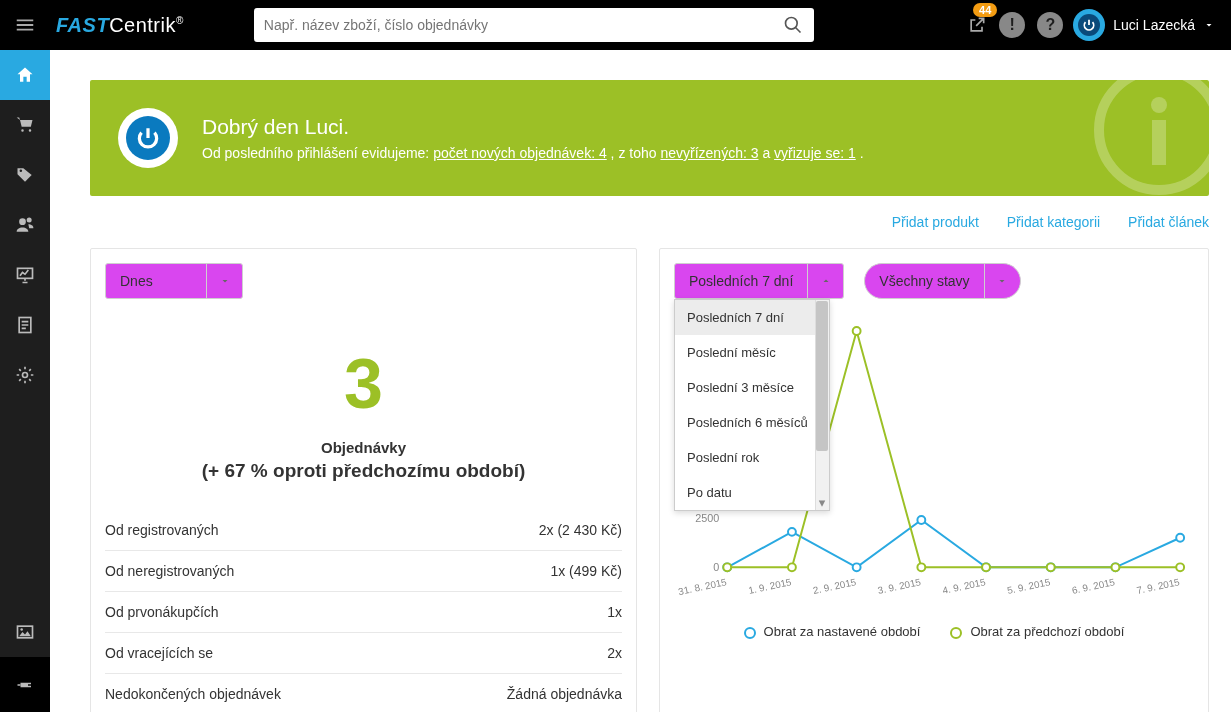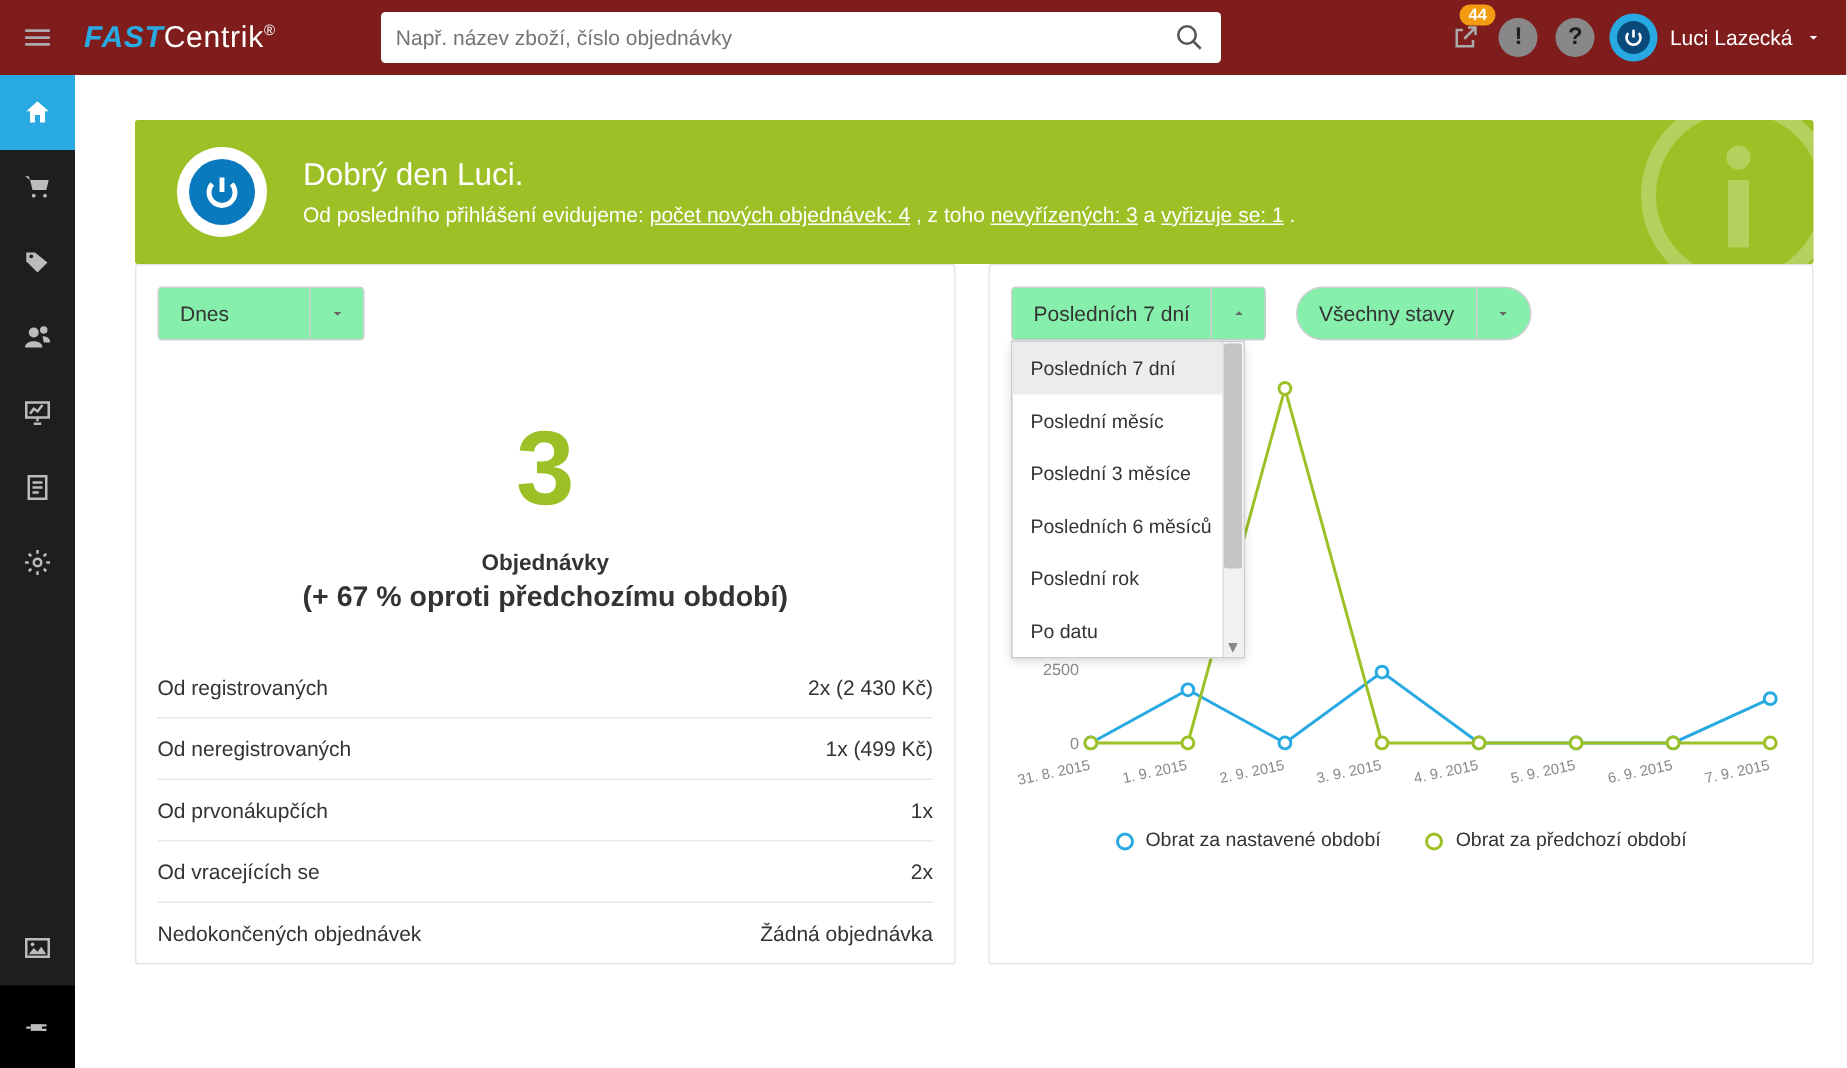--- a/index.html
+++ b/index.html
@@ -1,20 +1,20 @@
 <!DOCTYPE html>
 <html><head>
 <meta charset="utf-8">
 <style>
 * { box-sizing: border-box; margin: 0; padding: 0; }
 body { font-family: "Segoe UI", Arial, sans-serif; font-size: 13px; color: #333; background: #fff; overflow: hidden; }
 .app { width: 1231px; height: 712px; display: flex; position: relative; }
 
 
-.topbar { position: absolute; top: 0; left: 0; right: 0; height: 50px; background: #7f1d1d; display: flex; align-items: center; z-index: 10; }
+.topbar { position: absolute; top: 0; left: 0; right: 0; height: 50px; background: #000000; display: flex; align-items: center; z-index: 10; }
 .hamburger { width: 50px; height: 50px; display:flex; align-items:center; justify-content:center; cursor:pointer; }
 .hamburger svg { width: 22px; height: 22px; }
 .logo { color: #fff; font-size: 20px; font-weight: 300; letter-spacing: 0.5px; margin-left: 6px; margin-right: 30px; }
 .logo b { font-weight: 700; font-style: italic; color: #29a9e1; }
 .logo sup { font-size: 10px; vertical-align: super; }
 .searchbox { flex: 0 0 560px; height: 34px; background: #fff; border-radius: 3px; display: flex; align-items: center; padding: 0 10px; margin-left: 40px; }
 .searchbox input { flex: 1; border: none; outline: none; font-size: 14px; color: #333; }
 .searchbox .sicon { width: 22px; height: 22px; display:flex; align-items:center; justify-content:center; }
 .topbar-right { margin-left: auto; display: flex; align-items: center; gap: 10px; padding-right: 16px; }
 .ticon { width: 28px; height: 28px; display:flex; align-items:center; justify-content:flex-end; color:#aaa; position: relative; cursor:pointer; }
@@ -28,36 +28,36 @@
 
 .sidebar { width: 50px; background: #1e1e1e; padding-top: 50px; display:flex; flex-direction:column; align-items:center; height: 712px; }
 .side-item { width:50px; height:50px; display:flex; align-items:center; justify-content:center; color:#bbb; cursor:pointer; }
 .side-item.active { background:#29a9e1; color:#fff; }
 .side-item svg { width:20px; height:20px; }
 .side-spacer { flex:1; }
 .side-bottom { width:50px; height:55px; background:#000; display:flex; align-items:center; justify-content:center; color:#bbb; }
 
 
 .main { flex:1; padding-top:50px; height:712px; overflow:hidden; position:relative; }
-.welcome { margin: 30px 22px 0 40px; background:#9cc026; color:#fff; border-radius:2px; padding: 18px 28px; display:flex; align-items:center; gap:24px; position:relative; overflow:hidden; }
+.welcome { margin: 30px 22px 0 40px; background:#9cc026; color:#fff; border-radius:2px; padding: 28px 28px; display:flex; align-items:center; gap:24px; position:relative; overflow:hidden; }
 .welcome .wlogo { width:60px; height:60px; border-radius:50%; background:#fff; display:flex; align-items:center; justify-content:center; flex-shrink:0; }
 .welcome .wlogo .inner { width:44px; height:44px; border-radius:50%; background:#0a7abf; display:flex; align-items:center; justify-content:center; }
 .welcome h2 { font-size:21px; font-weight:400; margin-bottom:6px; }
 .welcome p { font-size:14px; }
 .welcome p .ul { text-decoration: underline; }
 .welcome-deco { position:absolute; right:-10px; top:-10px; opacity:0.25; }
 .quick-links { text-align:right; margin: 18px 22px 18px 0; font-size:14px; }
 .quick-links a { color:#29a9e1; text-decoration:none; margin-left:24px; cursor:pointer; }
 
 .panels { display:flex; gap:22px; margin: 0 22px 0 40px; }
 .panel { border:1px solid #e5e5e5; border-radius:2px; }
 .panel-left { flex:0 0 547px; }
 .panel-right { flex:1; position:relative; }
 
-.select { display:inline-flex; border:1px solid #cfcfcf; border-radius:3px; height:36px; background:#86efac; cursor:pointer; }
+.select { display:inline-flex; border:1px solid #cfcfcf; border-radius:3px; height:36px; background:#d946ef; cursor:pointer; }
 .select .sel-label { padding: 0 14px; display:flex; align-items:center; font-size:14px; color:#333; }
 .select .sel-caret { width:36px; border-left:1px solid #cfcfcf; display:flex; align-items:center; justify-content:center; color:#666; }
 .panel-header { padding: 14px 14px 0 14px; display:flex; gap:10px; }
 
 .big-stat { text-align:center; padding: 50px 0 10px 0; }
 .big-stat .num { font-size:70px; font-weight:700; color:#9cc026; line-height:1; }
 .big-stat .lbl { font-size:15px; font-weight:600; margin-top:20px; }
 .big-stat .sub { font-size:19px; font-weight:600; margin-top:4px; }
 
 .stat-rows { padding: 30px 14px 0 14px; }
@@ -205,20 +205,25 @@
           <span>Od posledního přihlášení evidujeme: </span><span class="ul">počet nových objednávek: 4</span><span> , z toho </span><span class="ul">nevyřízených: 3</span><span> a </span><span class="ul">vyřizuje se: 1</span><span> .</span>
         </p>
       </div>
       <svg class="welcome-deco" width="150" height="150">
           <circle cx="90" cy="60" r="60" fill="none" stroke="#fff" stroke-width="10"></circle>
           <circle cx="90" cy="35" r="8" fill="#fff"></circle>
           <rect x="83" y="50" width="14" height="45" fill="#fff"></rect>
         </svg>
     </div>
 
+    <div class="quick-links">
+      <a>Přidat produkt</a>
+      <a>Přidat kategorii</a>
+      <a>Přidat článek</a>
+    </div>
 
     <div class="panels">
 
       <div class="panel panel-left">
         <div class="panel-header">
           <div class="select">
             <span class="sel-label" style="min-width:100px;">Dnes</span>
             <span class="sel-caret">
                 <svg class="caret-svg" viewBox="0 0 24 24">
                   <path fill="#666" d="M7 10l5 5 5-5z"></path>

